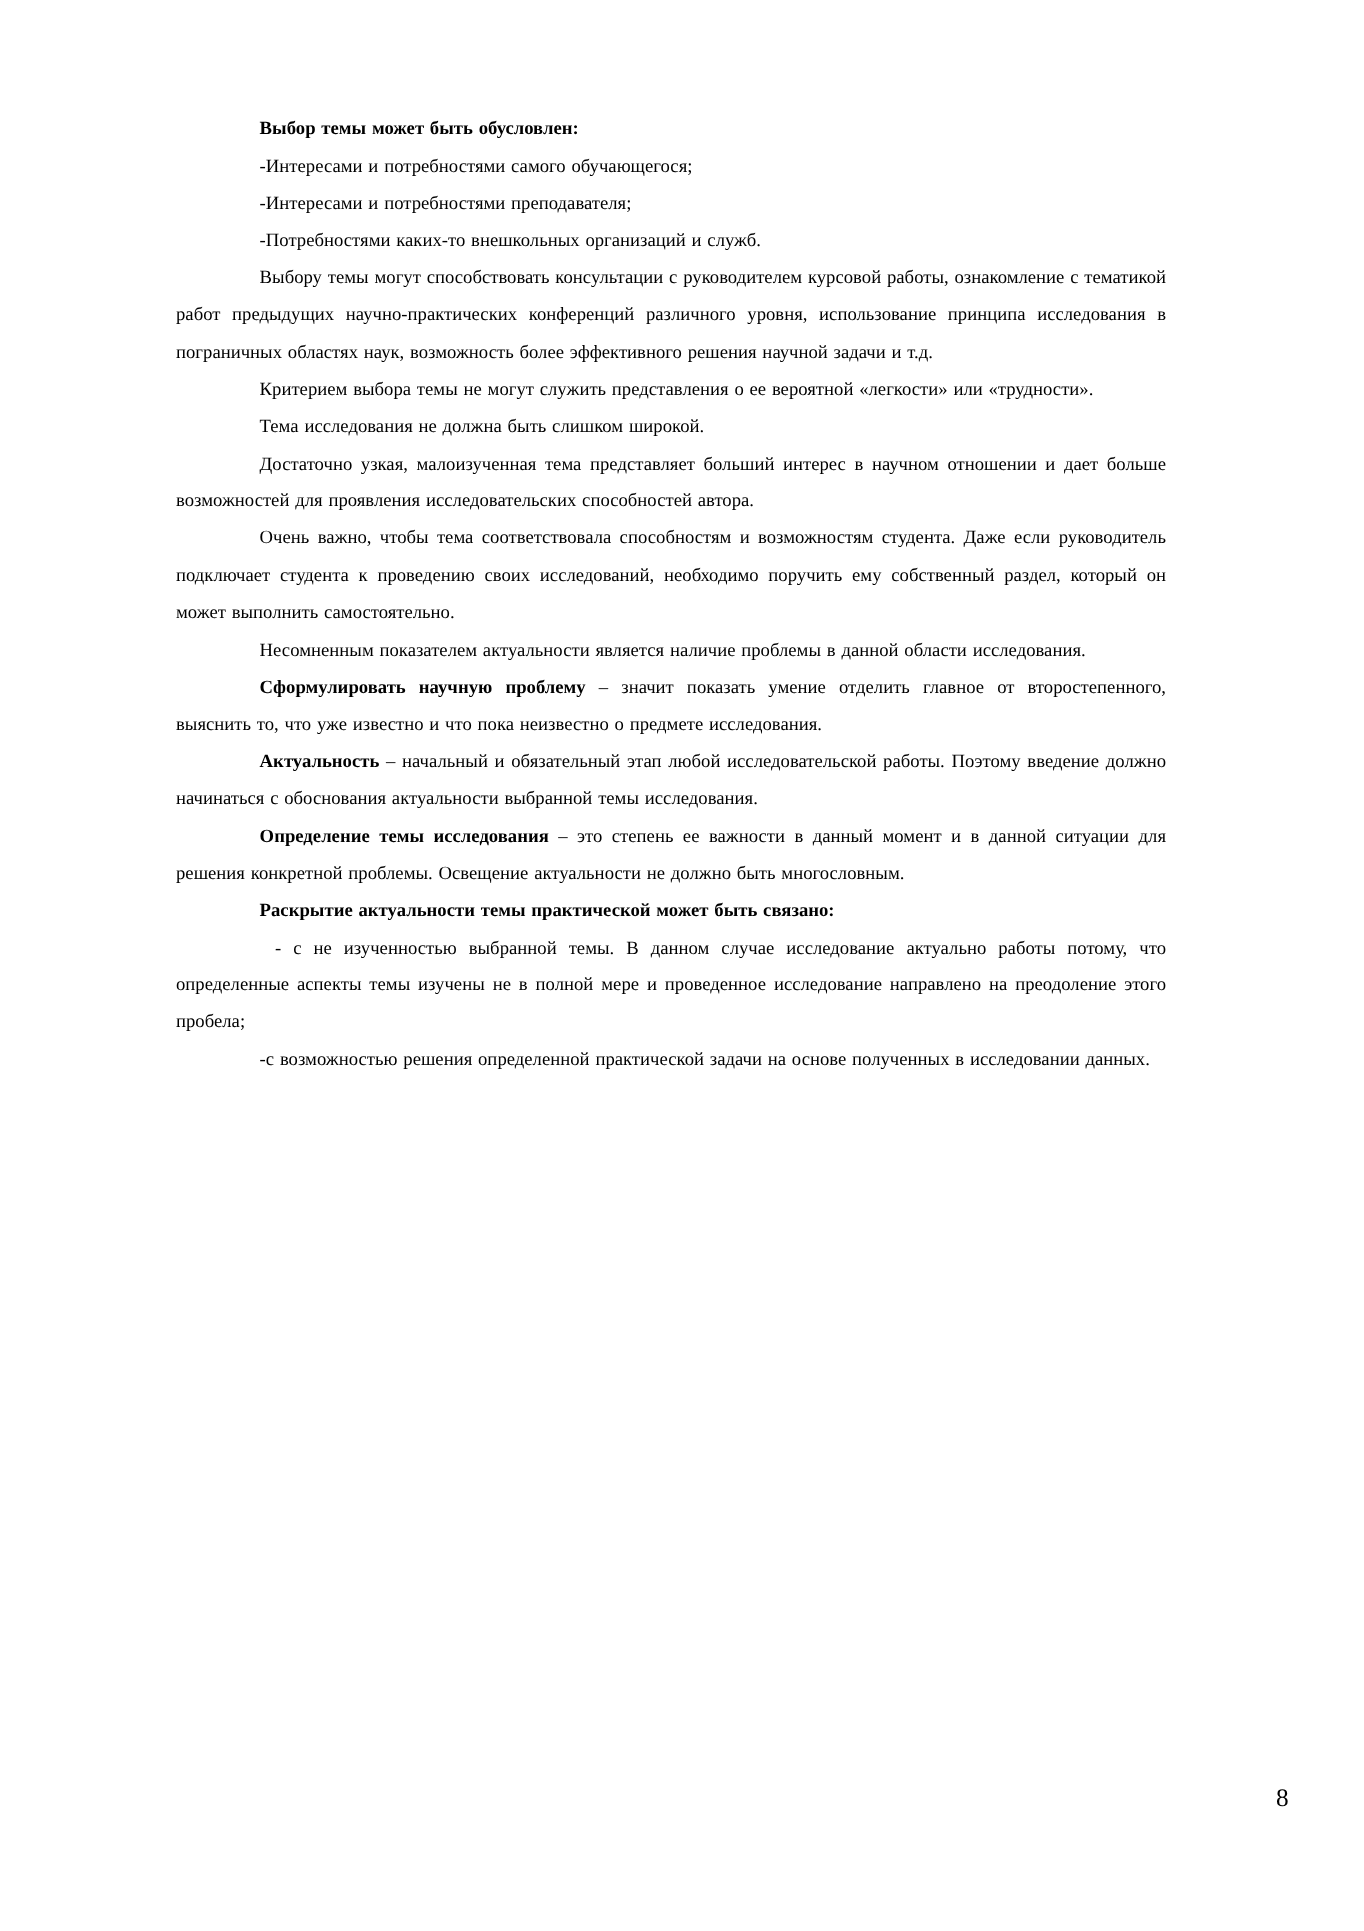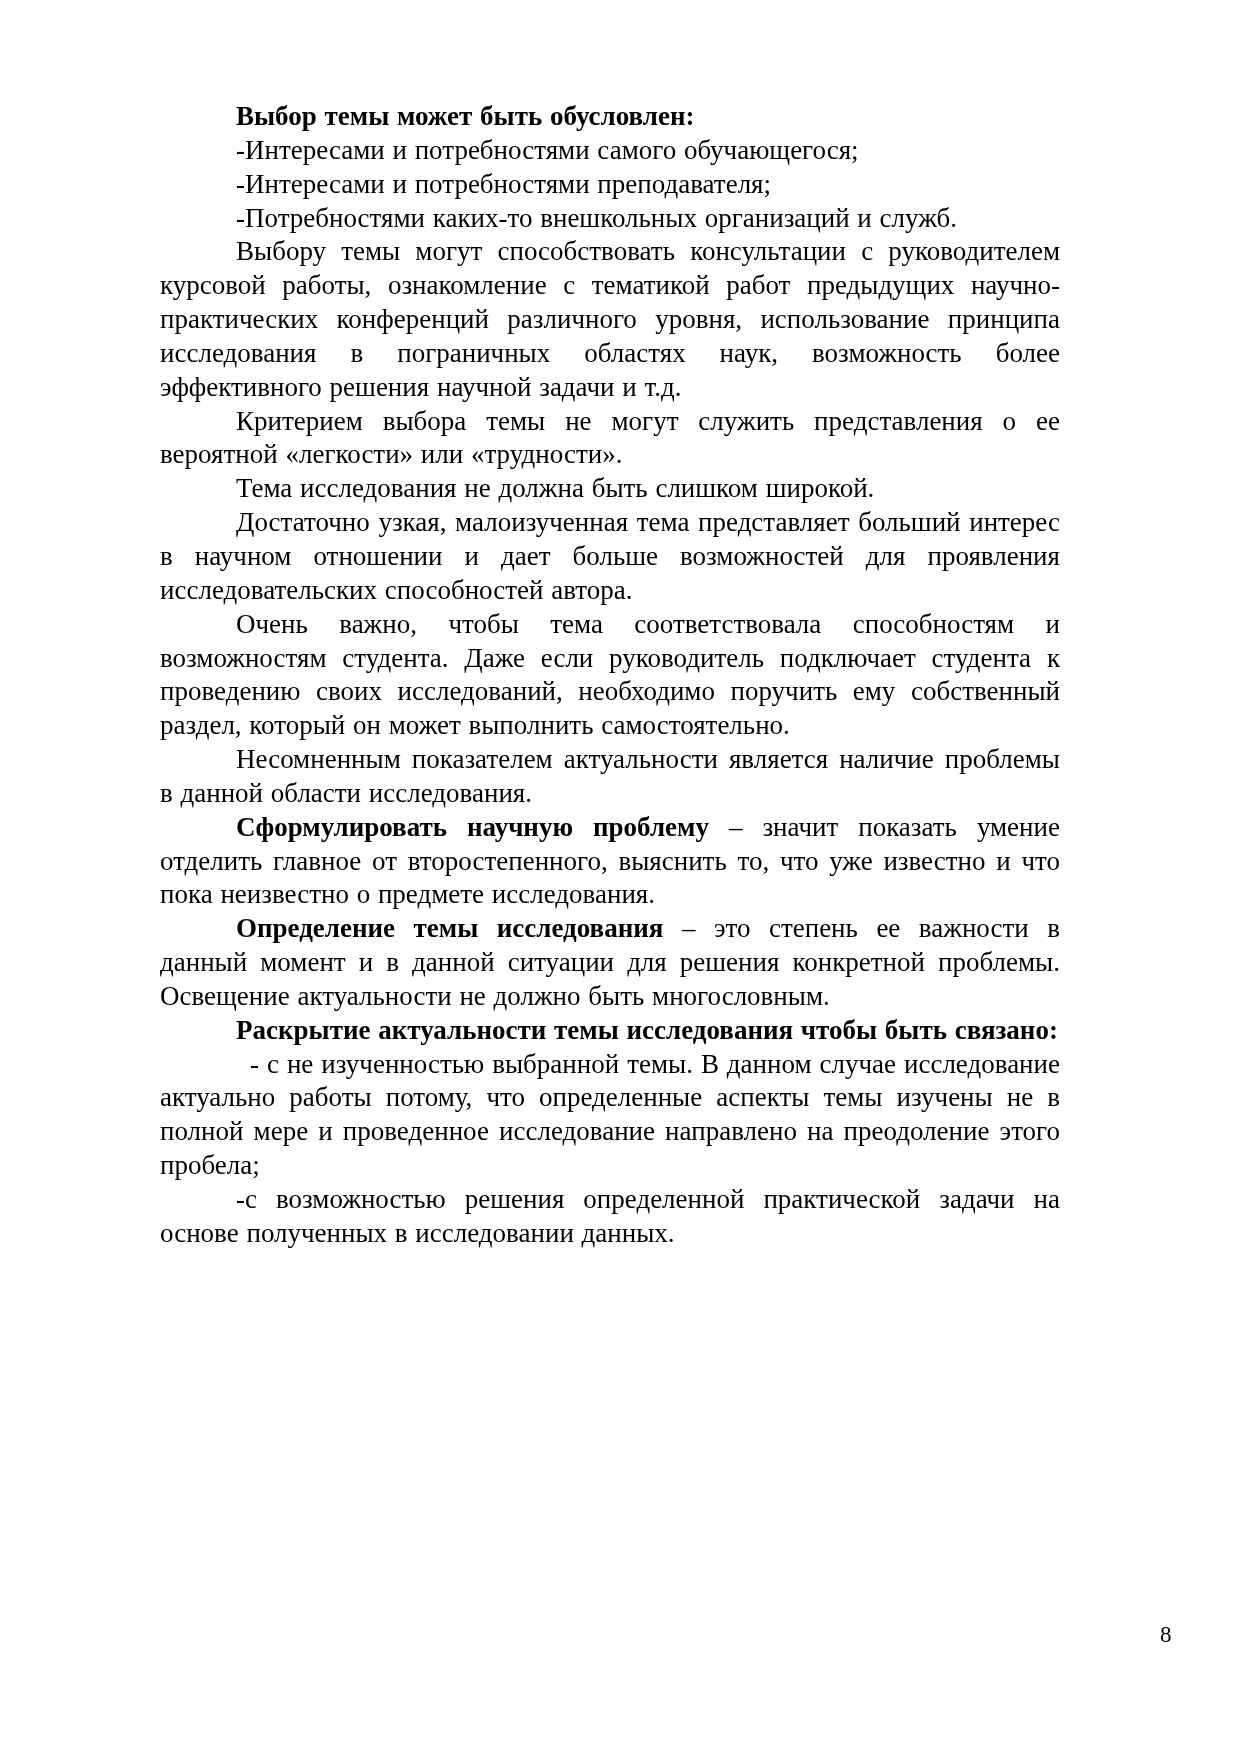--- a/index.html
+++ b/index.html
@@ -17,21 +17,21 @@
   .content {
     position: absolute;
     left: 160px;
     top: 100px;
     width: 900px;
   }
   p.para {
     margin: 0;
     padding: 0;
     font-family: "Liberation Serif", "DejaVu Serif", serif;
-    font-size: 27px;
+    font-size: 17px;
     line-height: 33.85px;
     color: #000000;
     text-align: justify;
     text-indent: 76px;
     word-spacing: 1px;
   }
   p.para span { font-weight: normal; }
   p.para span.b { font-weight: 700; }
   p.para.indent-wide { text-indent: 90px; }
   .page-number {
@@ -52,19 +52,20 @@
       <p class="para"><span>-Интересами и потребностями самого обучающегося;</span></p>
       <p class="para"><span>-Интересами и потребностями преподавателя;</span></p>
       <p class="para"><span>-Потребностями каких-то внешкольных организаций и служб.</span></p>
       <p class="para"><span>Выбору темы могут способствовать консультации с руководителем курсовой работы, ознакомление с тематикой работ предыдущих научно-практических конференций различного уровня, использование принципа исследования в пограничных областях наук, возможность более эффективного решения научной задачи и т.д.</span></p>
       <p class="para"><span>Критерием выбора темы не могут служить представления о ее вероятной «легкости» или «трудности».</span></p>
       <p class="para"><span>Тема исследования не должна быть слишком широкой.</span></p>
       <p class="para"><span>Достаточно узкая, малоизученная тема представляет больший интерес в научном отношении и дает больше возможностей для проявления исследовательских способностей автора.</span></p>
       <p class="para"><span>Очень важно, чтобы тема соответствовала способностям и возможностям студента. Даже если руководитель подключает студента к проведению своих исследований, необходимо поручить ему собственный раздел, который он может выполнить самостоятельно.</span></p>
       <p class="para"><span>Несомненным показателем актуальности является наличие проблемы в данной области исследования.</span></p>
       <p class="para"><span class="b">Сформулировать научную проблему</span><span> – значит показать умение отделить главное от второстепенного, выяснить то, что уже известно и что пока неизвестно о предмете исследования.</span></p>
+      <p class="para"><span class="b">Актуальность</span><span> – начальный и обязательный этап любой исследовательской работы. Поэтому введение должно начинаться с обоснования актуальности выбранной темы исследования.</span></p>
       <p class="para"><span class="b">Определение темы исследования</span><span> – это степень ее важности в данный момент и в данной ситуации для решения конкретной проблемы. Освещение актуальности не должно быть многословным.</span></p>
-      <p class="para"><span class="b">Раскрытие актуальности темы исследования чтобы быть связано:</span></p>
+      <p class="para"><span class="b">Раскрытие актуальности темы практической может быть связано:</span></p>
       <p class="para indent-wide"><span>- с не изученностью выбранной темы. В данном случае исследование актуально работы потому, что определенные аспекты темы изучены не в полной мере и проведенное исследование направлено на преодоление этого пробела;</span></p>
       <p class="para"><span>-с возможностью решения определенной практической задачи на основе полученных в исследовании данных.</span></p>
     </div>
   <div class="page-number">8</div>
 </div>
 
 </body></html>

